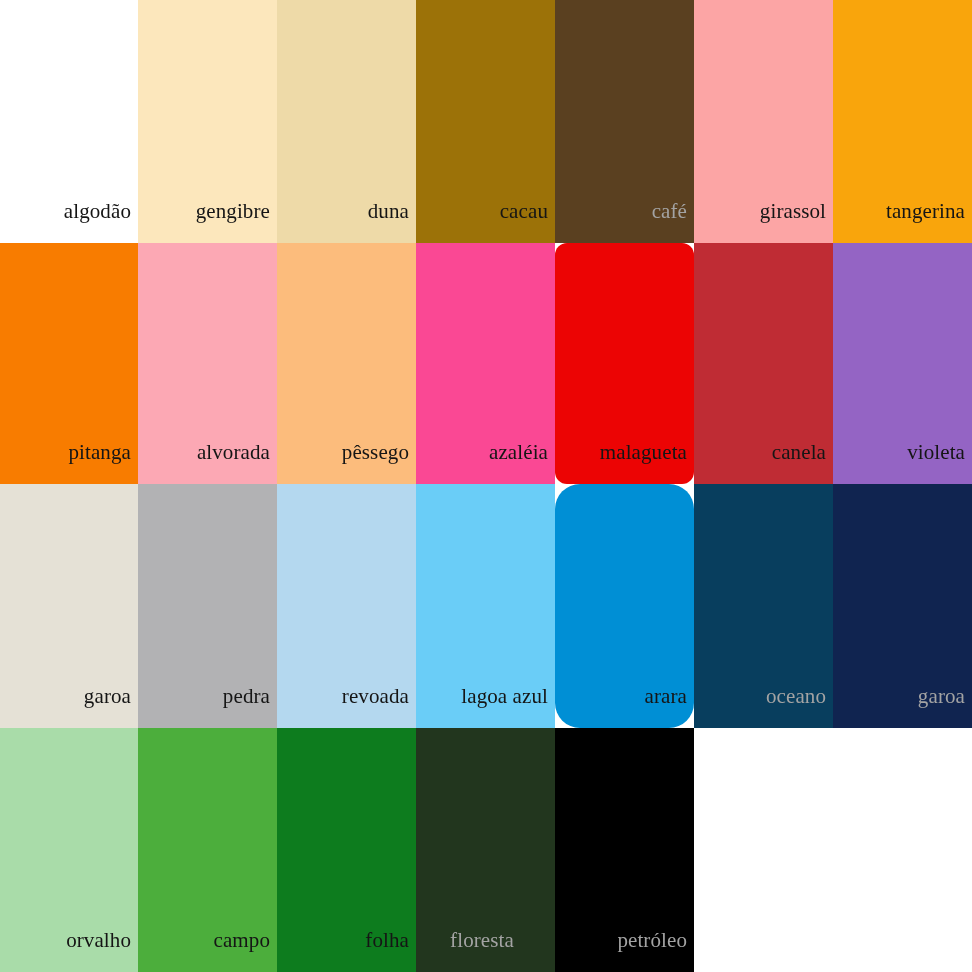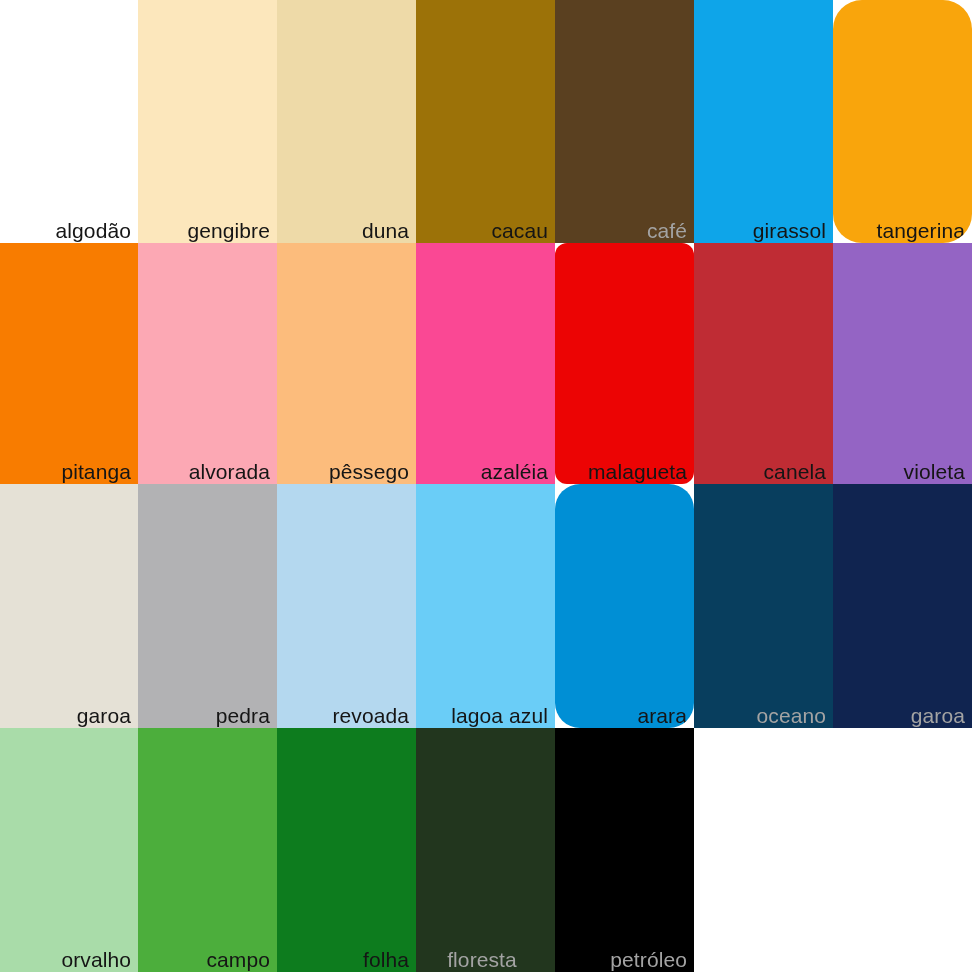--- a/index.html
+++ b/index.html
@@ -27,25 +27,25 @@
     box-sizing: border-box;
     overflow: hidden;
     display: flex;
     align-items: flex-end;
     justify-content: flex-end;
   }
   .swatch.empty {
     background: #ffffff;
   }
   .swatch-label {
-    font-family: Liberation Sans, sans-serif;
+    font-family: Liberation Serif, serif;
     font-size: 21px;
     line-height: 1;
     letter-spacing: 0.1px;
-    padding: 0 7px 2px 0;
+    padding: 0 7px 21px 0;
     white-space: nowrap;
     user-select: none;
   }
   .label-dark { color: #151515; }
   .label-light { color: #a3a3a3; }
 </style>
 </head>
 <body>
 
 <div id="palette-grid" style="background: rgb(255, 255, 255);">
@@ -57,24 +57,24 @@
     </div>
     <div class="swatch" style="background: rgb(238, 218, 168);">
       <span class="swatch-label label-dark">duna</span>
     </div>
     <div class="swatch" style="background: rgb(156, 114, 8);">
       <span class="swatch-label label-dark">cacau</span>
     </div>
     <div class="swatch" style="background: rgb(90, 64, 32);">
       <span class="swatch-label label-light">café</span>
     </div>
-    <div class="swatch" style="background: #0ea5e9;">
+    <div class="swatch" style="background: #fca5a5;">
       <span class="swatch-label label-dark">girassol</span>
     </div>
-    <div class="swatch" style="background: rgb(249, 165, 12); border-radius: 29px;">
+    <div class="swatch" style="background: rgb(249, 165, 12);">
       <span class="swatch-label label-dark">tangerina</span>
     </div>
     <div class="swatch" style="background: rgb(248, 124, 0);">
       <span class="swatch-label label-dark">pitanga</span>
     </div>
     <div class="swatch" style="background: rgb(252, 168, 180);">
       <span class="swatch-label label-dark">alvorada</span>
     </div>
     <div class="swatch" style="background: rgb(252, 188, 124);">
       <span class="swatch-label label-dark">pêssego</span>

